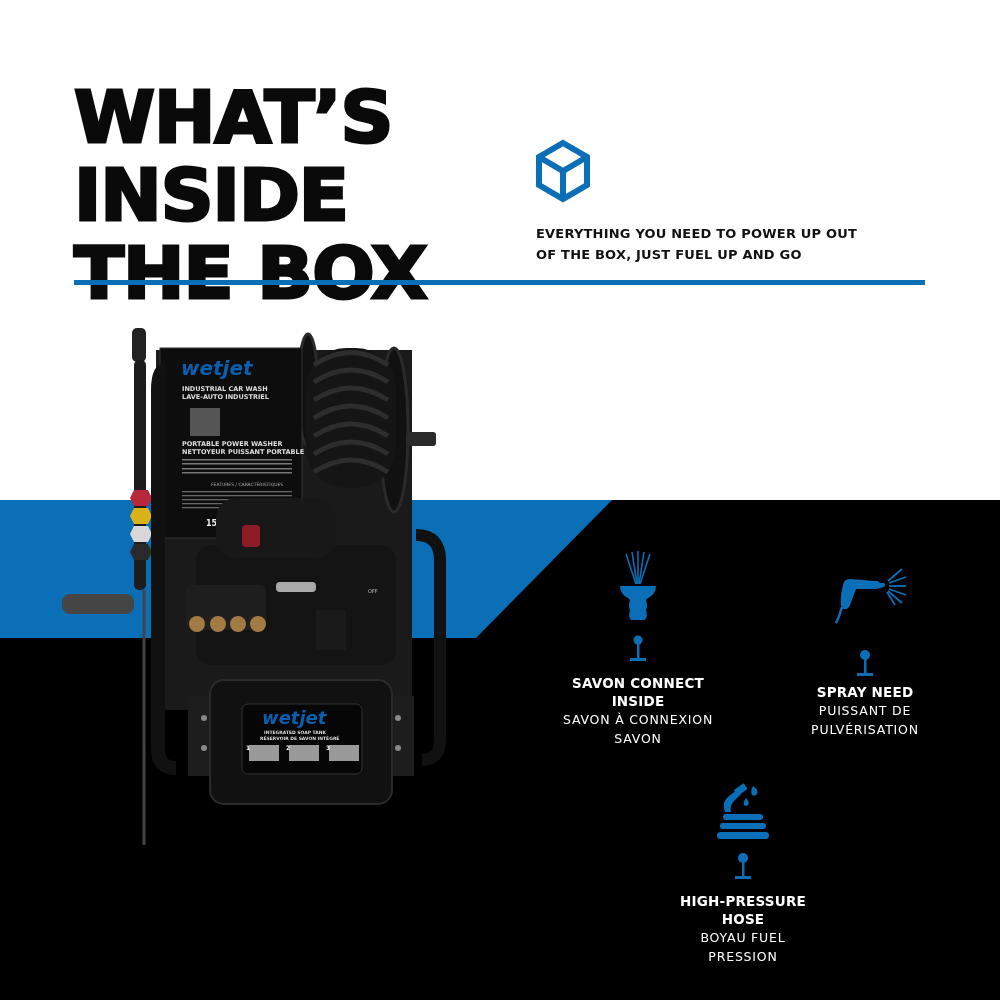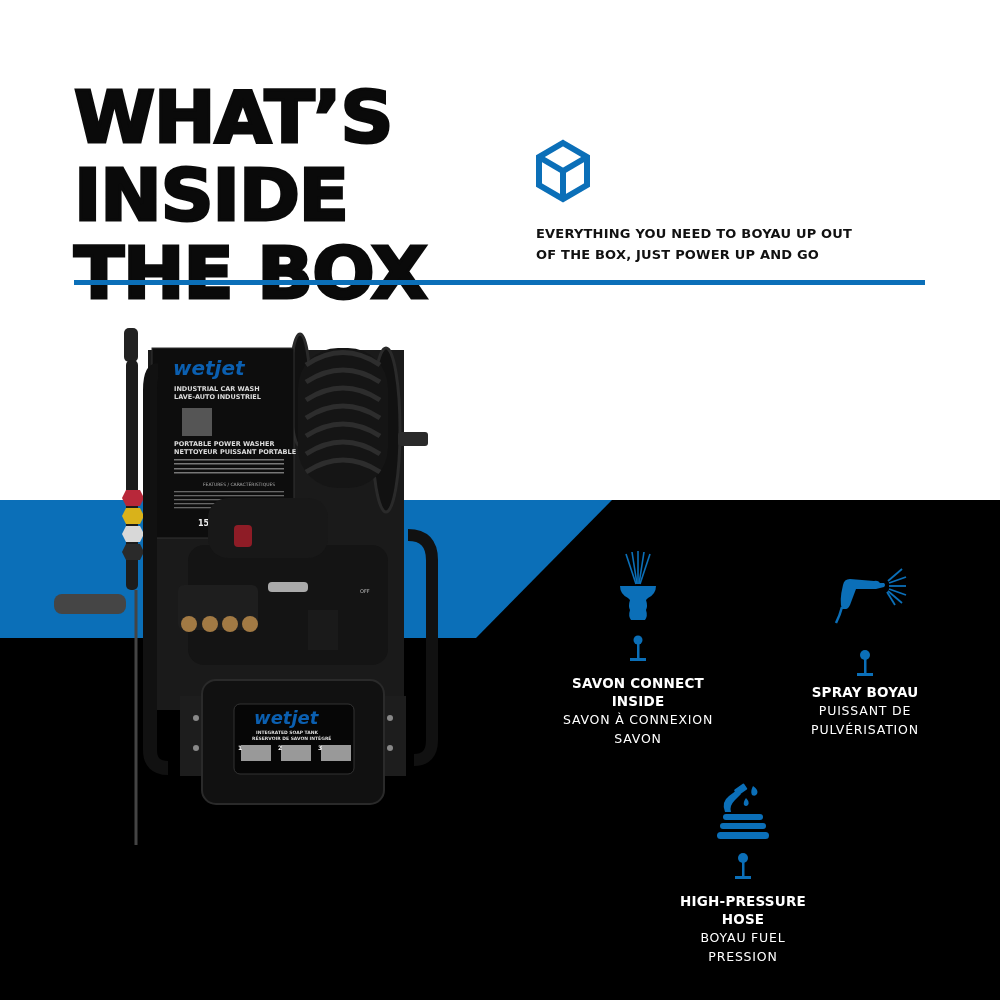--- a/index.html
+++ b/index.html
@@ -14,21 +14,21 @@
            font-size:72px; line-height:78px; color:#0a0a0a; letter-spacing:-1px; transform:scaleX(1.02); transform-origin:left top; }
   .title span { display:block; -webkit-text-stroke:3px #0a0a0a; }
 
   .box-icon { position:absolute; left:535px; top:139px; width:56px; height:64px; }
   .tagline { position:absolute; left:536px; top:223px; font-family:"DejaVu Sans", sans-serif; font-weight:bold;
              font-size:13px; line-height:21px; color:#111; letter-spacing:0.2px; }
   .tagline span { display:block; }
 
   .rule { position:absolute; left:74px; top:280px; width:851px; height:5px; background:#0b6fb8; }
 
-  .product { position:absolute; left:48px; top:320px; width:440px; height:530px; }
+  .product { position:absolute; left:56px; top:320px; width:440px; height:530px; }
 
   .feature { position:absolute; text-align:center; color:#fff; }
   .feature .fname { font-family:"DejaVu Sans", sans-serif; font-weight:900; font-size:13.5px; line-height:18px; display:block; letter-spacing:0.2px; }
   .feature .fsub { font-family:"DejaVu Sans", sans-serif; font-size:12.5px; line-height:18px; display:block; letter-spacing:0.8px; margin-top:1px;}
   .feature svg { display:block; margin:0 auto; }
 
   .f1 { left:548px; top:548px; width:180px; }
   .f2 { left:780px; top:565px; width:170px; }
   .f3 { left:650px; top:780px; width:186px; }
 </style>
@@ -50,22 +50,22 @@
 
 <div class="box-icon">
   <svg width="56" height="64" viewBox="0 0 56 64">
     <polygon points="28,4 52,18 52,46 28,60 4,46 4,18" fill="none" stroke="#0b6fb8" stroke-width="6" stroke-linejoin="miter"></polygon>
     <polyline points="4,18 28,32 52,18" fill="none" stroke="#0b6fb8" stroke-width="6"></polyline>
     <line x1="28" y1="32" x2="28" y2="60" stroke="#0b6fb8" stroke-width="6"></line>
   </svg>
 </div>
 
 <div class="tagline">
-  <span>EVERYTHING YOU NEED TO BOYAU UP OUT</span>
-  <span>OF THE BOX, JUST POWER UP AND GO</span>
+  <span>EVERYTHING YOU NEED TO POWER UP OUT</span>
+  <span>OF THE BOX, JUST FUEL UP AND GO</span>
 </div>
 
 <div class="rule"></div>
 
 <div class="product">
   <svg width="440" height="530" viewBox="0 0 440 530">
 
     <rect x="100" y="30" width="256" height="360" fill="#1a1a1a"></rect>
 
     <ellipse x="" cx="252" cy="70" rx="10" ry="56" fill="#111" stroke="#2a2a2a" stroke-width="3"></ellipse>
@@ -183,21 +183,21 @@
         <line x1="69" y1="18" x2="86" y2="12"></line>
       <line x1="69" y1="21" x2="86" y2="21"></line>
         <line x1="69" y1="24" x2="86" y2="30"></line>
       <line x1="68" y1="26" x2="82" y2="38"></line>
         <line x1="67" y1="27" x2="75" y2="40"></line>
     </g>
     <circle cx="45" cy="90" r="5" fill="#0b6fb8"></circle>
     <rect x="44" y="90" width="2.5" height="20" fill="#0b6fb8"></rect>
     <rect x="37" y="108" width="16" height="3" fill="#0b6fb8"></rect>
   </svg>
-  <span class="fname">SPRAY BOYAU</span>
+  <span class="fname">SPRAY NEED</span>
   <span class="fsub">PUISSANT DE</span>
   <span class="fsub">PULVÉRISATION</span>
 </div>
 
 <div class="feature f3">
   <svg width="60" height="112" viewBox="0 0 60 112">
     <path d="M12 32 Q8 22 16 16 L24 10 L28 14 L22 20 Q16 26 18 32 Z" fill="#0b6fb8"></path>
     <rect x="22" y="6" width="12" height="7" rx="1" transform="rotate(-35 28 10)" fill="#0b6fb8"></rect>
     <path d="M40 6 Q46 10 44 14 Q42 17 39 15 Q37 12 40 6 Z" fill="#0b6fb8"></path>
     <path d="M33 18 Q37 22 35 25 Q33 27 31 25 Q30 22 33 18 Z" fill="#0b6fb8"></path>

